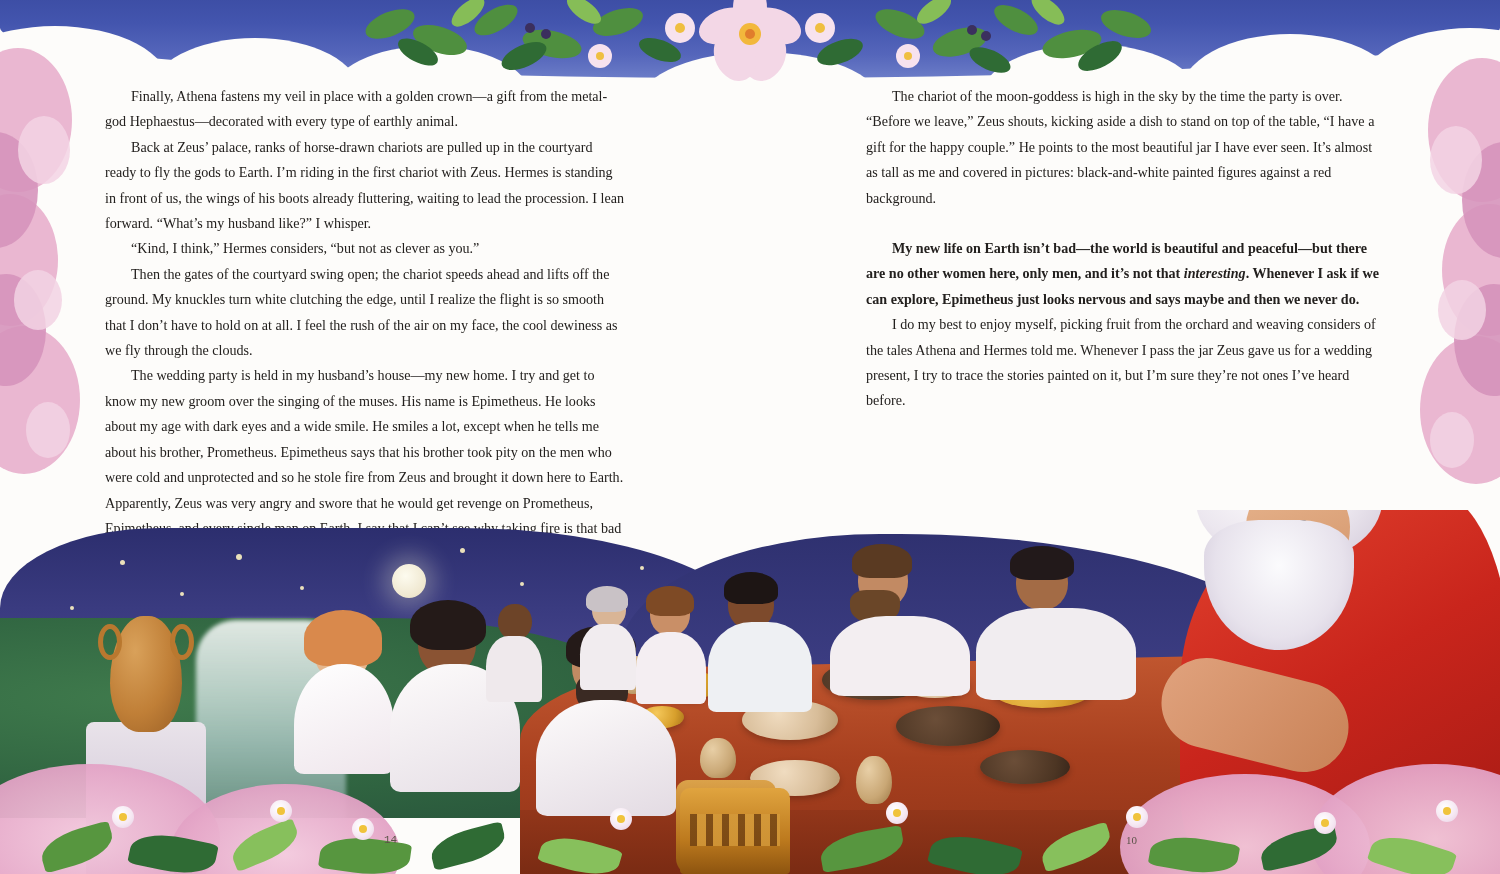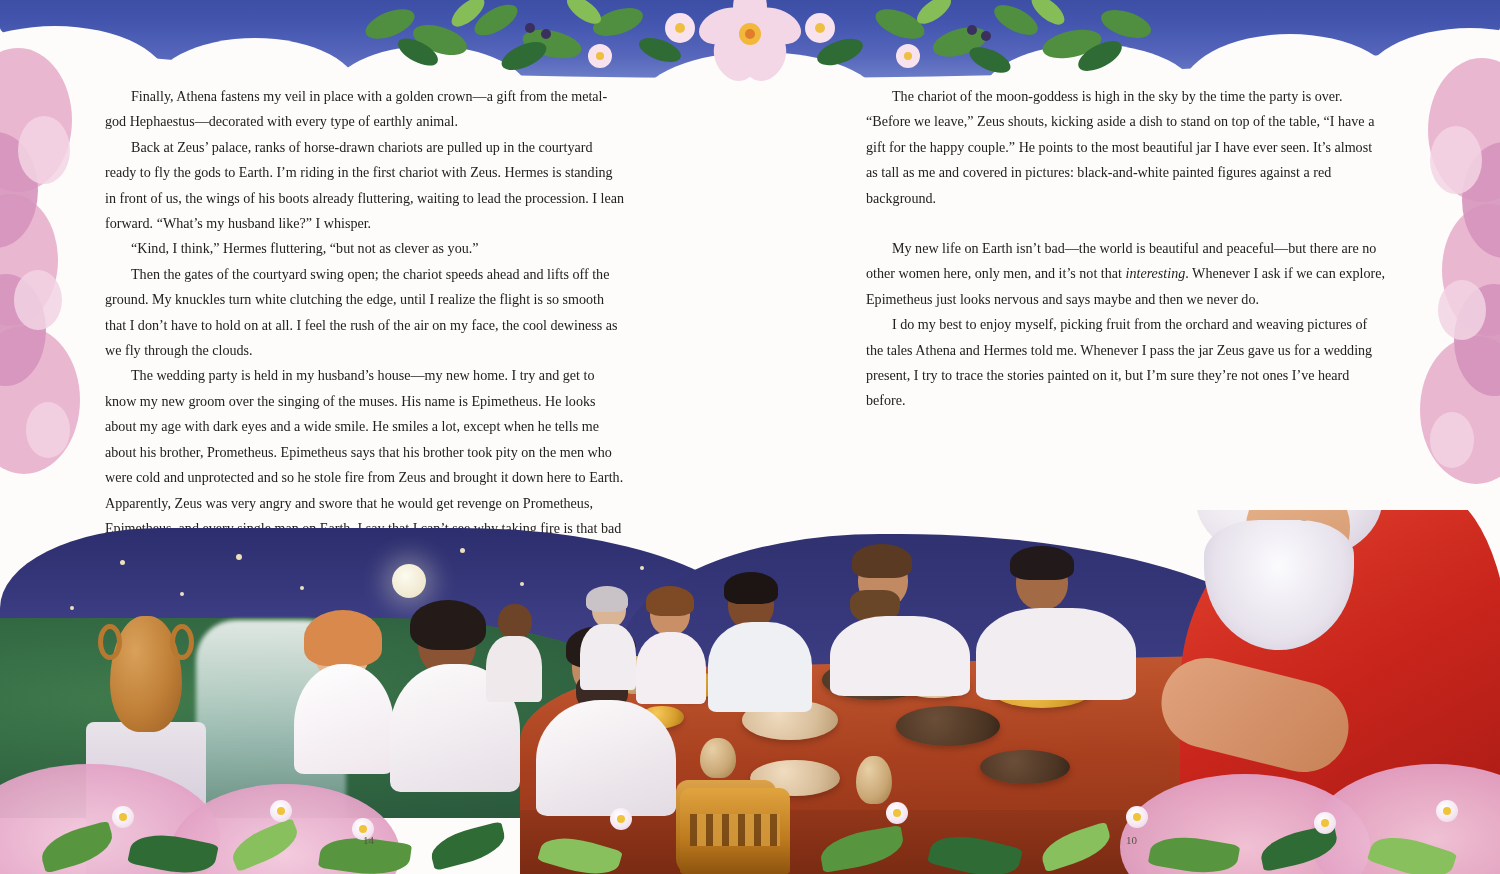--- a/index.html
+++ b/index.html
@@ -79,21 +79,21 @@
     line-height: 25.4px;
     color: #23201e;
     text-align: left;
   }
   .col.left  { left: 105px; }
   .col.right { left: 866px; }
   .col p {
     margin: 0;
     text-indent: 26px;
   }
-  .col p.gap-before { margin-top: 25px; }
+  .col p.gap-before { margin-top: 25px; font-weight: bold; }
   .col em { font-style: italic; }
 
   
   .illus {
     position: absolute;
     left: 0;
     top: 510px;
     width: 1500px;
     height: 364px;
     overflow: hidden;
@@ -271,21 +271,21 @@
     opacity: .95;
   }
 
   .folio {
     position: absolute;
     font-family: "Liberation Serif", serif;
     font-size: 11px;
     color: #5b5348;
     background: rgba(255,255,255,0.0);
   }
-  .folio.left  { left: 363px; bottom: 28px; }
+  .folio.left  { left: 384px; bottom: 28px; font-family: Liberation Mono, monospace; }
   .folio.right { left: 1126px; bottom: 28px; }
 </style>
 </head>
 <body>
 
 <div class="spread">
 
   <div class="top-band">
     <div class="sky"></div>
 
@@ -391,29 +391,29 @@
       <ellipse cx="82" cy="310" rx="24" ry="30"></ellipse>
       <ellipse cx="72" cy="440" rx="22" ry="28"></ellipse>
     </g>
   </svg>
 
   <div class="text-area">
 
     <div class="col left">
       <p>Finally, Athena fastens my veil in place with a golden crown—a gift from the metal-god Hephaestus—decorated with every type of earthly animal.</p>
       <p>Back at Zeus’ palace, ranks of horse-drawn chariots are pulled up in the courtyard ready to fly the gods to Earth. I’m riding in the first chariot with Zeus. Hermes is standing in front of us, the wings of his boots already fluttering, waiting to lead the procession. I lean forward. “What’s my husband like?” I whisper.</p>
-      <p>“Kind, I think,” Hermes fluttering, “but not as clever as you.”</p>
+      <p>“Kind, I think,” Hermes considers, “but not as clever as you.”</p>
       <p>Then the gates of the courtyard swing open; the chariot speeds ahead and lifts off the ground. My knuckles turn white clutching the edge, until I realize the flight is so smooth that I don’t have to hold on at all. I feel the rush of the air on my face, the cool dewiness as we fly through the clouds.</p>
       <p>The wedding party is held in my husband’s house—my new home. I try and get to know my new groom over the singing of the muses. His name is Epimetheus. He looks about my age with dark eyes and a wide smile. He smiles a lot, except when he tells me about his brother, Prometheus. Epimetheus says that his brother took pity on the men who were cold and unprotected and so he stole fire from Zeus and brought it down here to Earth. Apparently, Zeus was very angry and swore that he would get revenge on Prometheus, Epimetheus, and every single man on Earth. I say that I can’t see why taking fire is that bad and Epimetheus nods, saying that our wedding must be a sign Zeus has finally forgiven him.</p>
     </div>
 
     <div class="col right">
       <p>The chariot of the moon-goddess is high in the sky by the time the party is over. “Before we leave,” Zeus shouts, kicking aside a dish to stand on top of the table, “I have a gift for the happy couple.” He points to the most beautiful jar I have ever seen. It’s almost as tall as me and covered in pictures: black-and-white painted figures against a red background.</p>
       <p class="gap-before">My new life on Earth isn’t bad—the world is beautiful and peaceful—but there are no other women here, only men, and it’s not that <em>interesting</em>. Whenever I ask if we can explore, Epimetheus just looks nervous and says maybe and then we never do.</p>
-      <p>I do my best to enjoy myself, picking fruit from the orchard and weaving pictures of the tales Athena and Hermes told me. Whenever I pass the jar Zeus gave us for a wedding present, I try to trace the stories painted on it, but I’m sure they’re not ones I’ve heard before.</p>
+      <p>I do my best to enjoy myself, picking fruit from the orchard and weaving considers of the tales Athena and Hermes told me. Whenever I pass the jar Zeus gave us for a wedding present, I try to trace the stories painted on it, but I’m sure they’re not ones I’ve heard before.</p>
     </div>
   </div>
 
   <div class="illus">
 
     <div class="night-sky"></div>
     <div class="night-sky2"></div>
     <div class="moon"></div>
 
     <div class="star" style="left:120px; top:50px; width:5px; height:5px;"></div>

